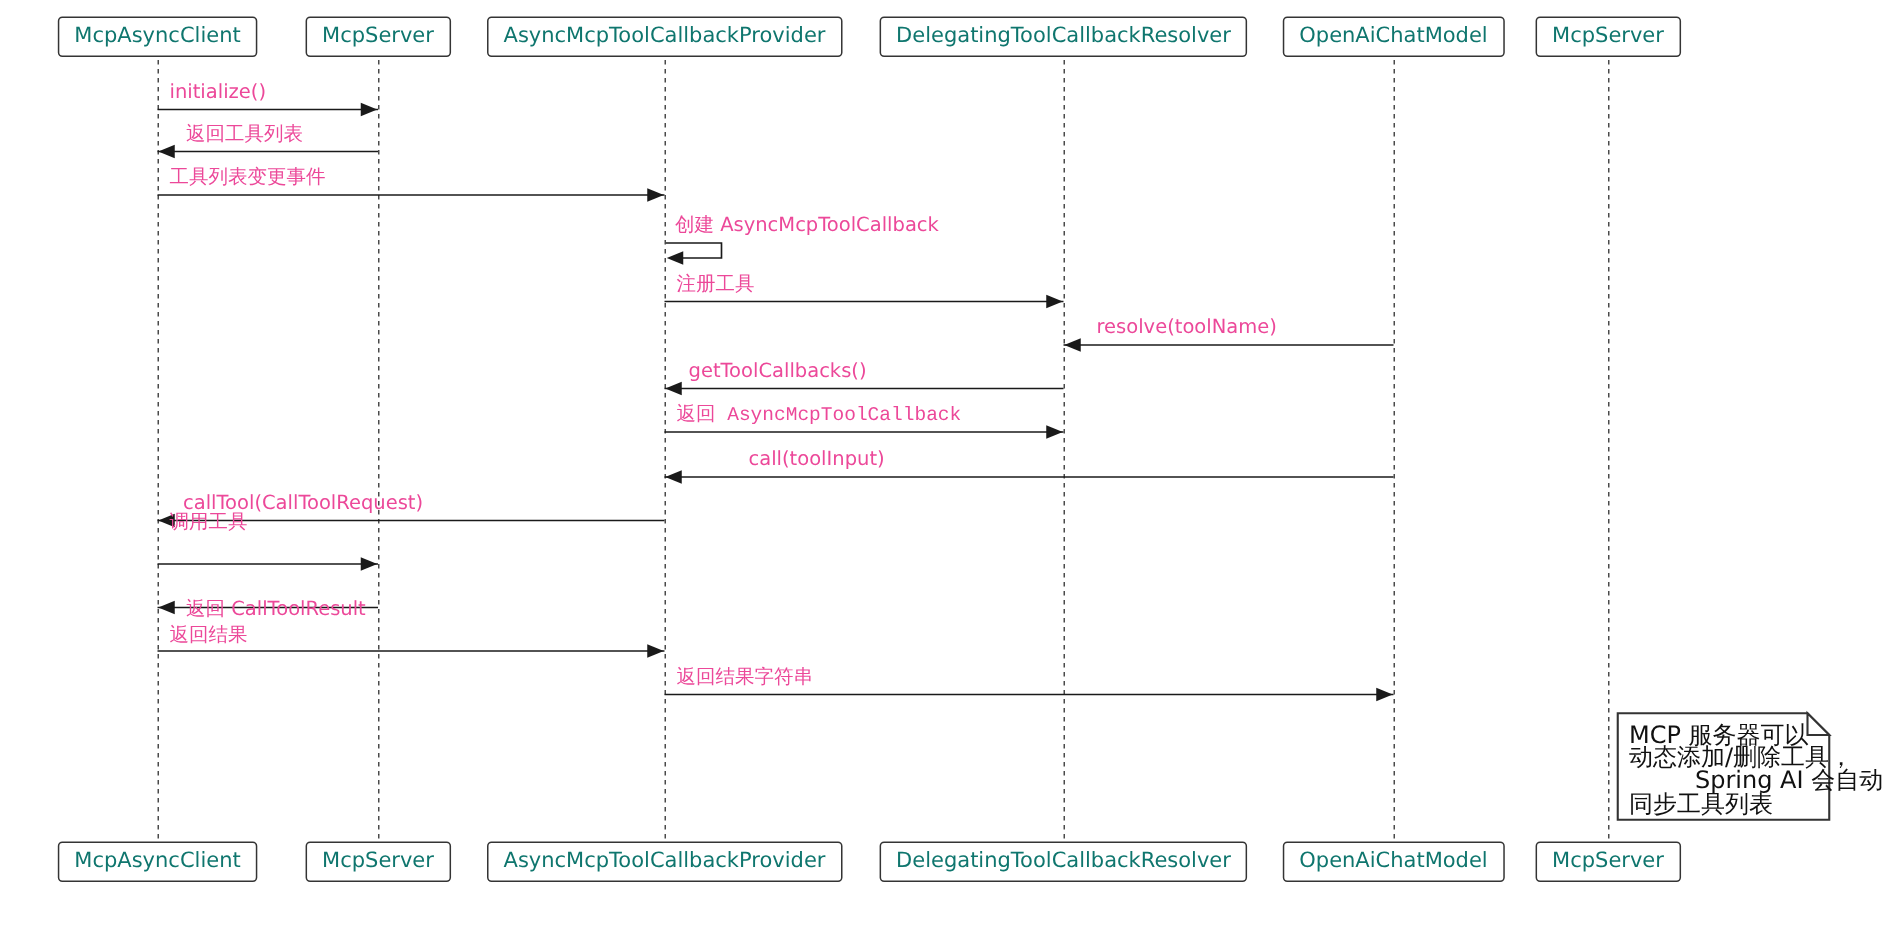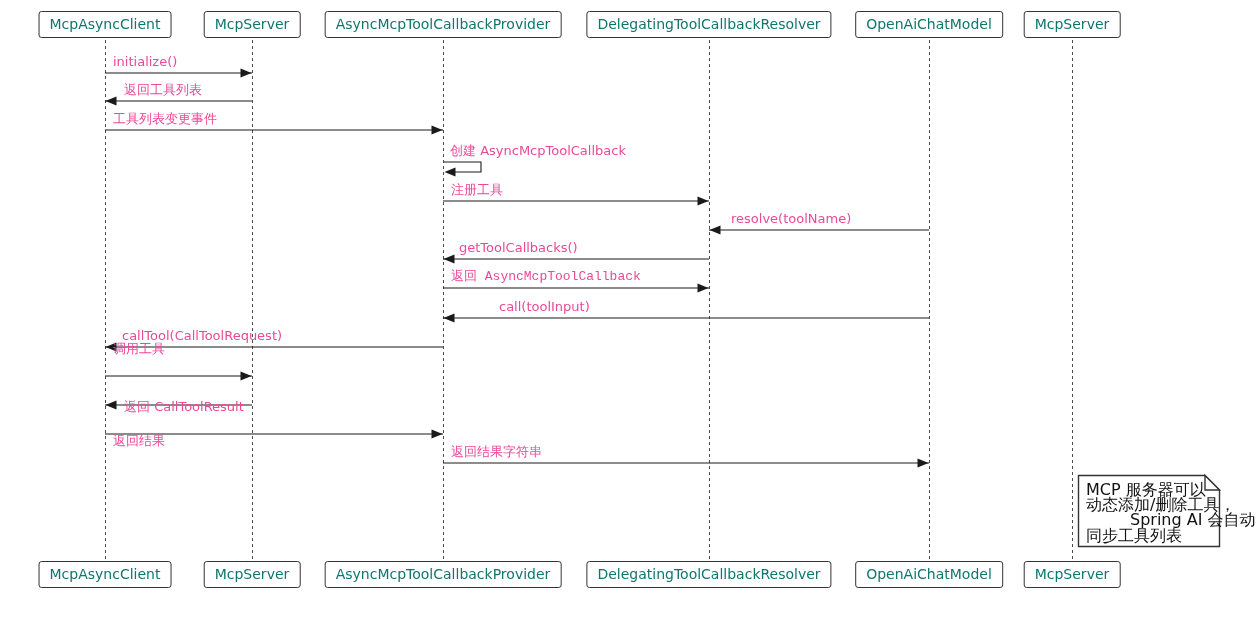--- a/index.html
+++ b/index.html
@@ -87,20 +87,20 @@
       <div class="mlabel" style="left: 113px; top: 110px;">工具列表变更事件</div>
       <div class="mlabel" style="left: 450px; top: 142px;">创建 AsyncMcpToolCallback</div>
       <div class="mlabel" style="left: 451px; top: 181px;">注册工具</div>
       <div class="mlabel" style="left: 731px; top: 210px;">resolve(toolName)</div>
       <div class="mlabel" style="left: 459px; top: 239px;">getToolCallbacks()</div>
       <div class="mlabel" style="left: 451px; top: 268px; font-family: Liberation Mono, monospace;">返回 AsyncMcpToolCallback</div>
       <div class="mlabel" style="left: 459px; top: 298px; margin-left: 40px;">call(toolInput)</div>
       <div class="mlabel" style="left: 122px; top: 327px;">callTool(CallToolRequest)</div>
       <div class="mlabel" style="left: 113px; top: 340px; text-align: center;">调用工具</div>
       <div class="mlabel" style="left: 124px; top: 398px; text-align: right;">返回 CallToolResult</div>
-      <div class="mlabel" style="left: 113px; top: 432px;">返回结果</div>
+      <div class="mlabel" style="left: 113px; top: 415px;">返回结果</div>
       <div class="mlabel" style="left: 451px; top: 443px;">返回结果字符串</div>
       <div class="nline" style="left: 1086px; top: 482px;">MCP 服务器可以</div>
       <div class="nline" style="left: 1086px; top: 497.2px;">动态添加/删除工具，</div>
       <div class="nline" style="left: 1086px; top: 512.4px; margin-left: 44px;">Spring AI 会自动</div>
       <div class="nline" style="left: 1086px; top: 527.6px;">同步工具列表</div>
     </div>
 </div>
 
 </body></html>

